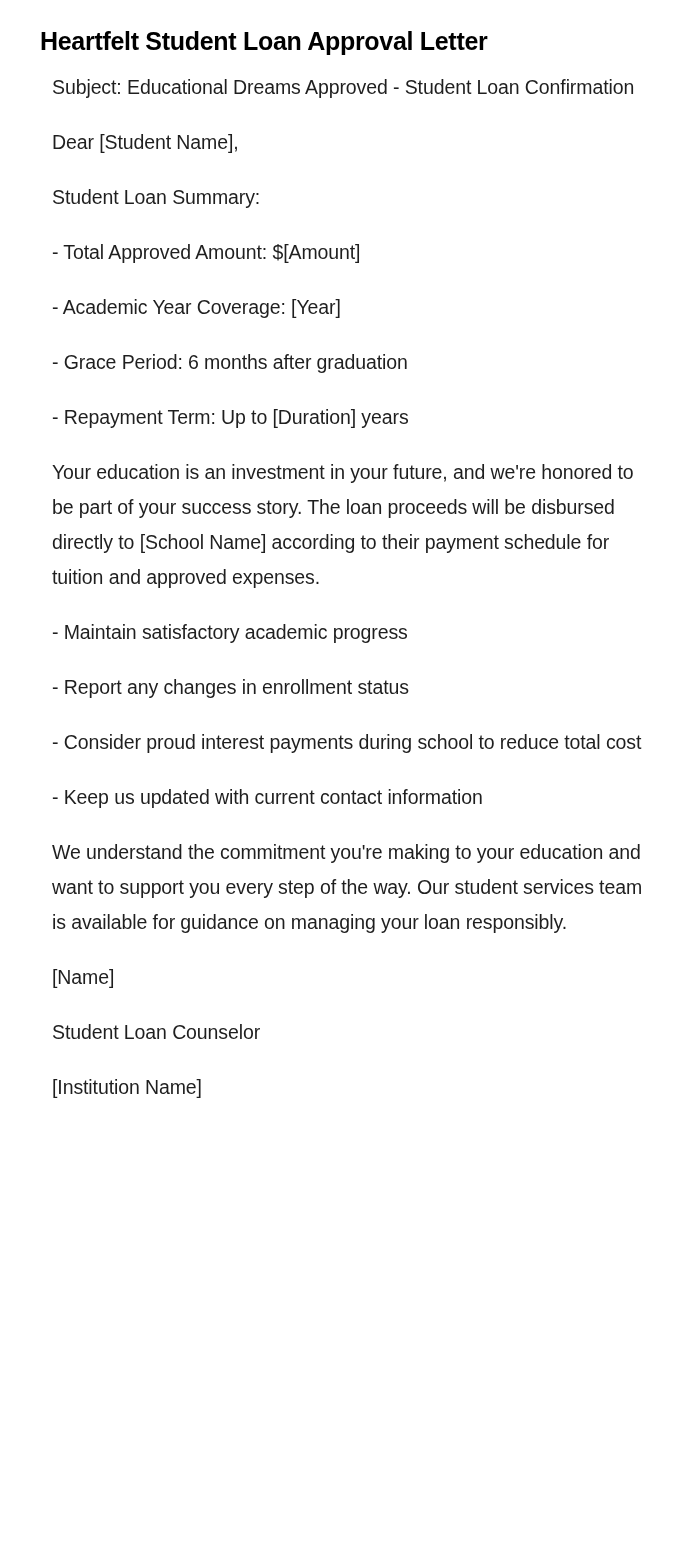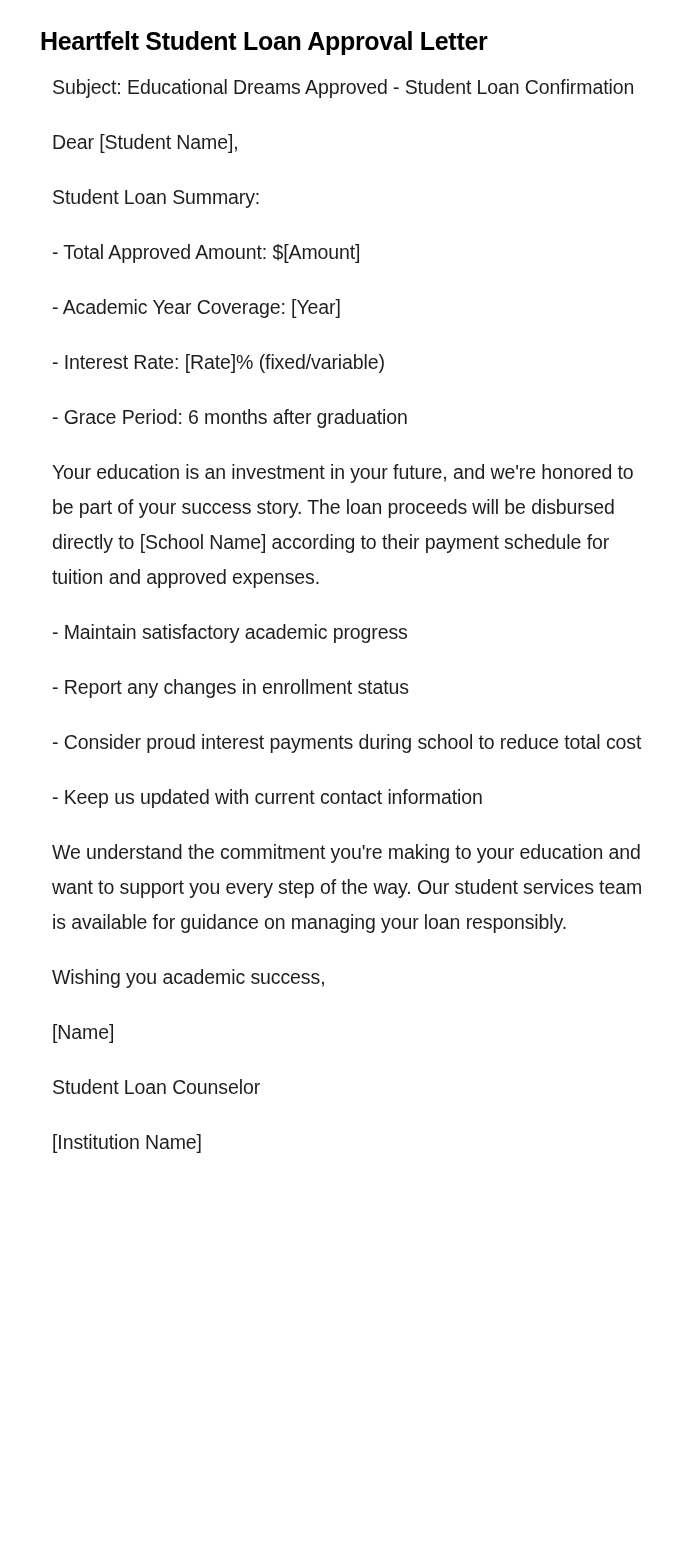--- a/index.html
+++ b/index.html
@@ -42,28 +42,27 @@
 
 <div class="page">
   <h1 class="title">Heartfelt Student Loan Approval Letter</h1>
 
   <p class="para">Subject: Educational Dreams Approved - Student Loan Confirmation</p>
   <p class="para">Dear [Student Name],</p>
 
   <p class="para">Student Loan Summary:</p>
   <p class="para">- Total Approved Amount: $[Amount]</p>
   <p class="para">- Academic Year Coverage: [Year]</p>
-  <p class="para">- Interest Rate: [Rate]% (fixed/variable)</p>
   <p class="para">- Grace Period: 6 months after graduation</p>
+  <p class="para">- Repayment Term: Up to [Duration] years</p>
 
   <p class="para">Your education is an investment in your future, and we're honored to be part of your success story. The loan proceeds will be disbursed directly to [School Name] according to their payment schedule for tuition and approved expenses.</p>
 
   <p class="para">- Maintain satisfactory academic progress</p>
   <p class="para">- Report any changes in enrollment status</p>
   <p class="para">- Consider proud interest payments during school to reduce total cost</p>
   <p class="para">- Keep us updated with current contact information</p>
 
   <p class="para">We understand the commitment you're making to your education and want to support you every step of the way. Our student services team is available for guidance on managing your loan responsibly.</p>
-  <p class="para">Wishing you academic success,</p>
   <p class="para">[Name]</p>
   <p class="para">Student Loan Counselor</p>
   <p class="para">[Institution Name]</p>
 </div>
 
 </body></html>

